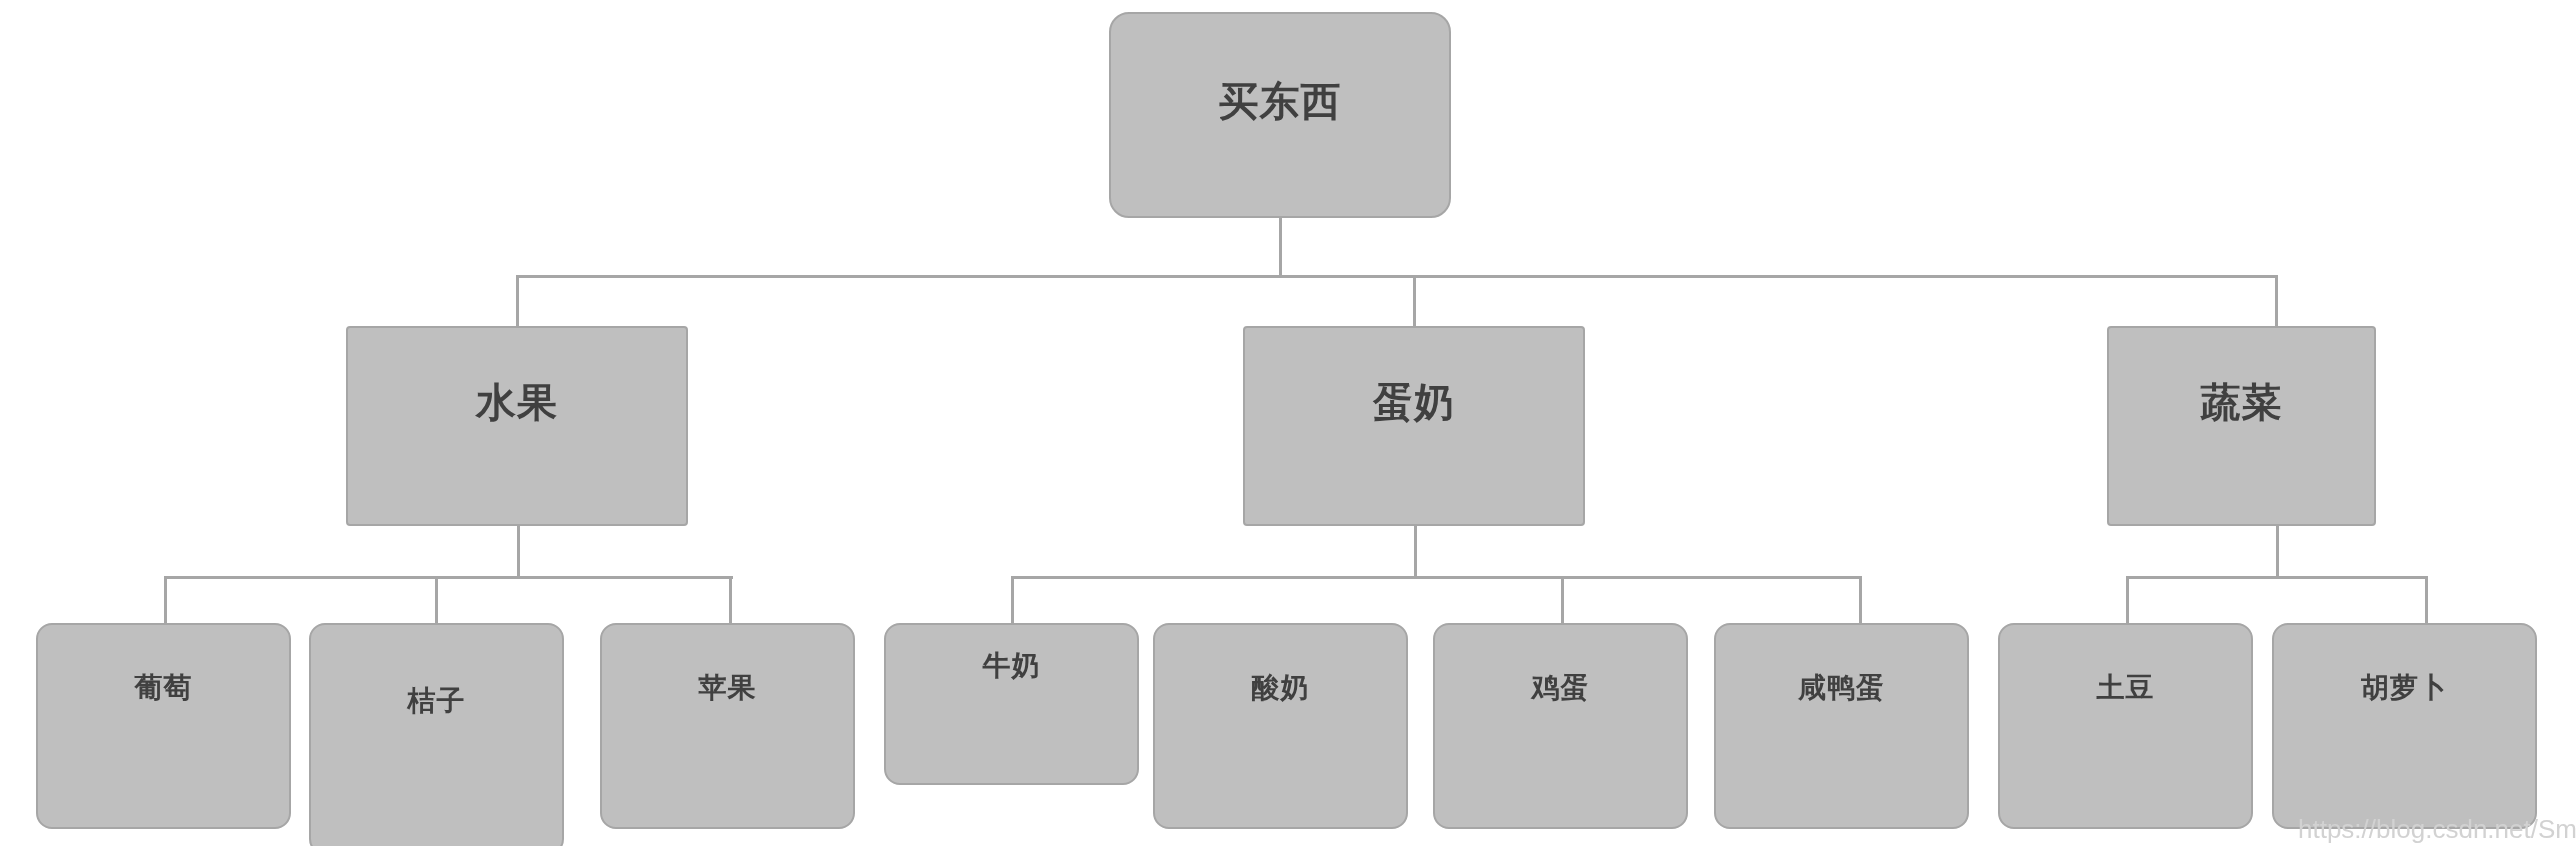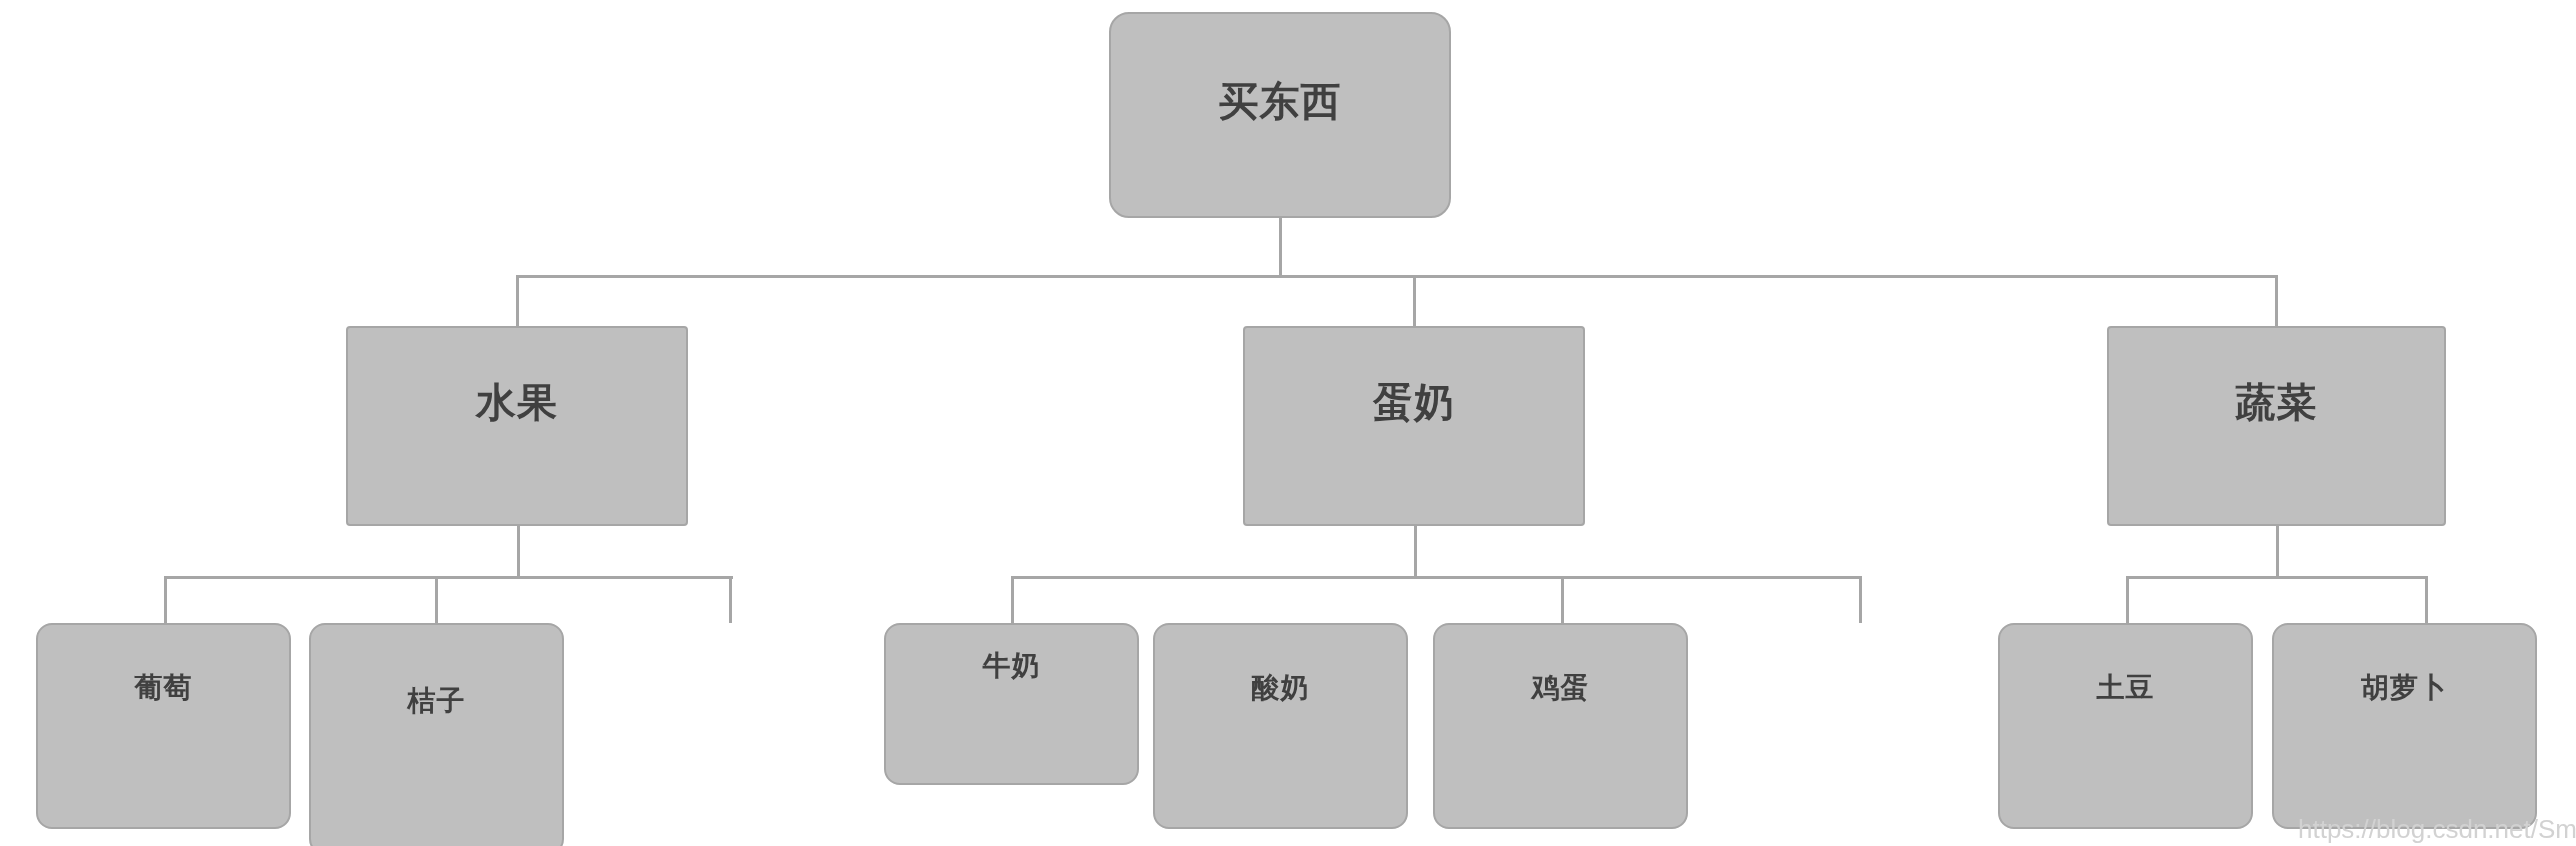--- a/index.html
+++ b/index.html
@@ -92,39 +92,45 @@
   <div class="node root" style="left:1109px; top:12px; width:342px; height:206px;">
     <span class="node-label">买东西</span>
   </div>
 
   <div class="node level2" style="left:346px; top:326px; width:342px; height:200px;">
     <span class="node-label">水果</span>
   </div>
   <div class="node level2" style="left:1243px; top:326px; width:342px; height:200px;">
     <span class="node-label">蛋奶</span>
   </div>
-  <div class="node level2" style="left:2107px; top:326px; width:339px; height:200px;">
+  <div class="node level2" style="left:2107px; top:326px; width:269px; height:200px;">
     <span class="node-label">蔬菜</span>
   </div>
 
   <div class="node leaf" style="left:36px; top:623px; width:255px; height:206px;">
     <span class="node-label">葡萄</span>
   </div>
   <div class="node leaf" style="left:309px; top:623px; width:255px; height:232px;">
     <span class="node-label">桔子</span>
+  </div>
+  <div class="node leaf" style="left:600px; top:623px; width:255px; height:206px;">
+    <span class="node-label">苹果</span>
   </div>
 
   <div class="node leaf" style="left:884px; top:623px; width:255px; height:162px;font-family:Liberation Serif, serif;">
     <span class="node-label">牛奶</span>
   </div>
   <div class="node leaf" style="left:1153px; top:623px; width:255px; height:206px;">
     <span class="node-label">酸奶</span>
   </div>
   <div class="node leaf" style="left:1433px; top:623px; width:255px; height:206px;">
     <span class="node-label">鸡蛋</span>
+  </div>
+  <div class="node leaf" style="left:1714px; top:623px; width:255px; height:206px;">
+    <span class="node-label">咸鸭蛋</span>
   </div>
 
   <div class="node leaf" style="left:1998px; top:623px; width:255px; height:206px;">
     <span class="node-label">土豆</span>
   </div>
   <div class="node leaf" style="left:2272px; top:623px; width:265px; height:206px;">
     <span class="node-label">胡萝卜</span>
   </div>
 
   <div class="watermark" style="left:2298px; top:814px;">https://blog.csdn.net/SmartCodeTech</div>

